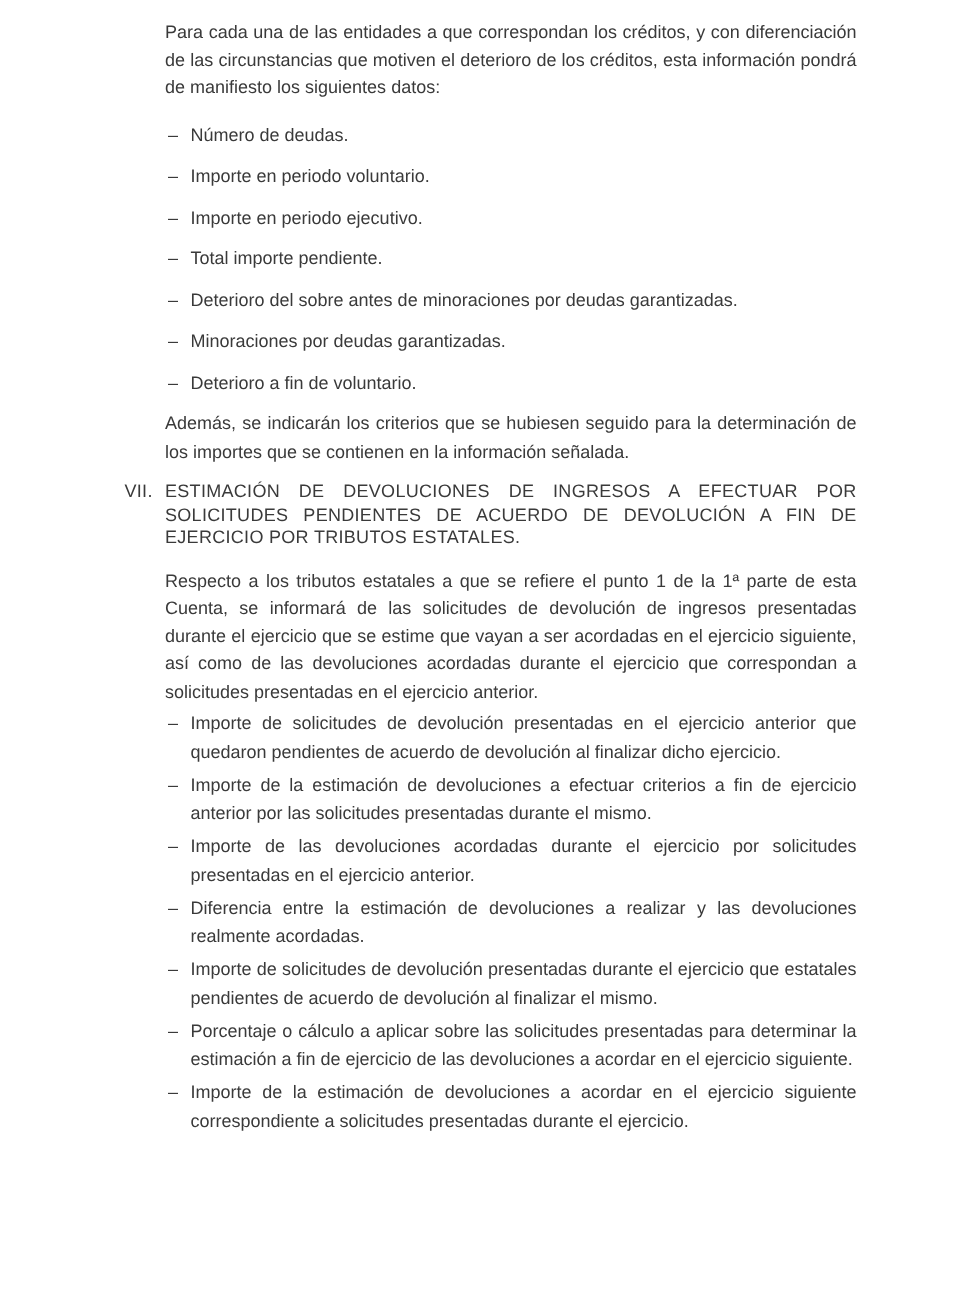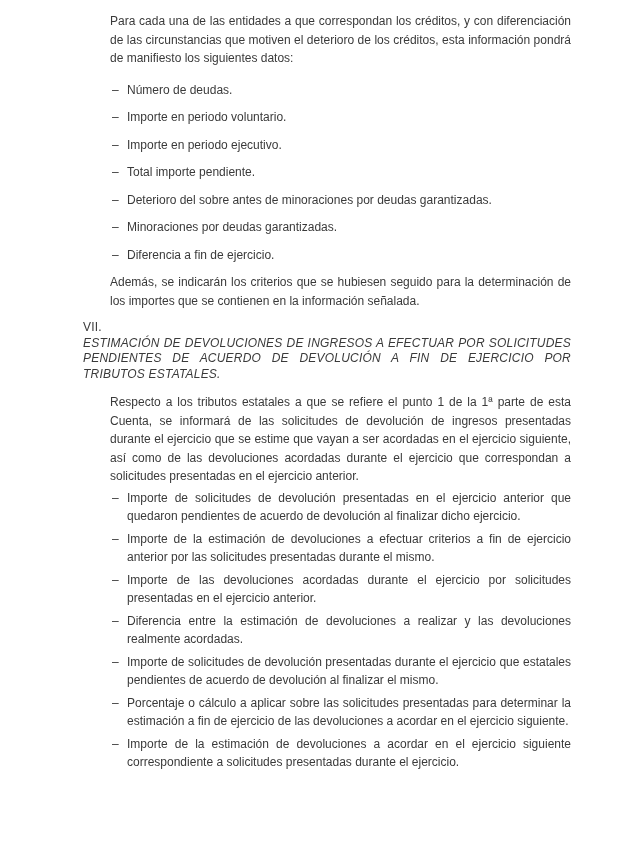--- a/index.html
+++ b/index.html
@@ -47,30 +47,28 @@
     text-align: justify;
   }
 
   .section-heading {
     display: flex;
     margin-left: -27px;
     margin-top: 9px;
     margin-bottom: 11px;
     line-height: 15.5px;
     letter-spacing: 0.2px;
-    flex-direction: column;
   }
   .sec-num {
     flex: none;
     width: 27px;
   }
   .sec-title {
     flex: 1;
     text-align: justify;
-    font-style: italic;
   }
 </style>
 </head>
 <body>
 
 <div class="page">
   <div class="content">
 
     <p class="para-intro">Para cada una de las entidades a que correspondan los créditos, y con diferenciación de las circunstancias que motiven el deterioro de los créditos, esta información pondrá de manifiesto los siguientes datos:</p>
 
@@ -94,21 +92,21 @@
       <div class="li">
         <span class="dash">–</span>
         <span class="li-text">Deterioro del sobre antes de minoraciones por deudas garantizadas.</span>
       </div>
       <div class="li">
         <span class="dash">–</span>
         <span class="li-text">Minoraciones por deudas garantizadas.</span>
       </div>
       <div class="li">
         <span class="dash">–</span>
-        <span class="li-text">Diferencia a fin de ejercicio.</span>
+        <span class="li-text">Deterioro a fin de voluntario.</span>
       </div>
     </div>
 
     <p class="para-criteria">Además, se indicarán los criterios que se hubiesen seguido para la determinación de los importes que se contienen en la información señalada.</p>
 
     <div class="section-heading">
       <span class="sec-num">VII.</span>
       <span class="sec-title">ESTIMACIÓN DE DEVOLUCIONES DE INGRESOS A EFECTUAR POR SOLICITUDES PENDIENTES DE ACUERDO DE DEVOLUCIÓN A FIN DE EJERCICIO POR TRIBUTOS ESTATALES.</span>
     </div>
 

